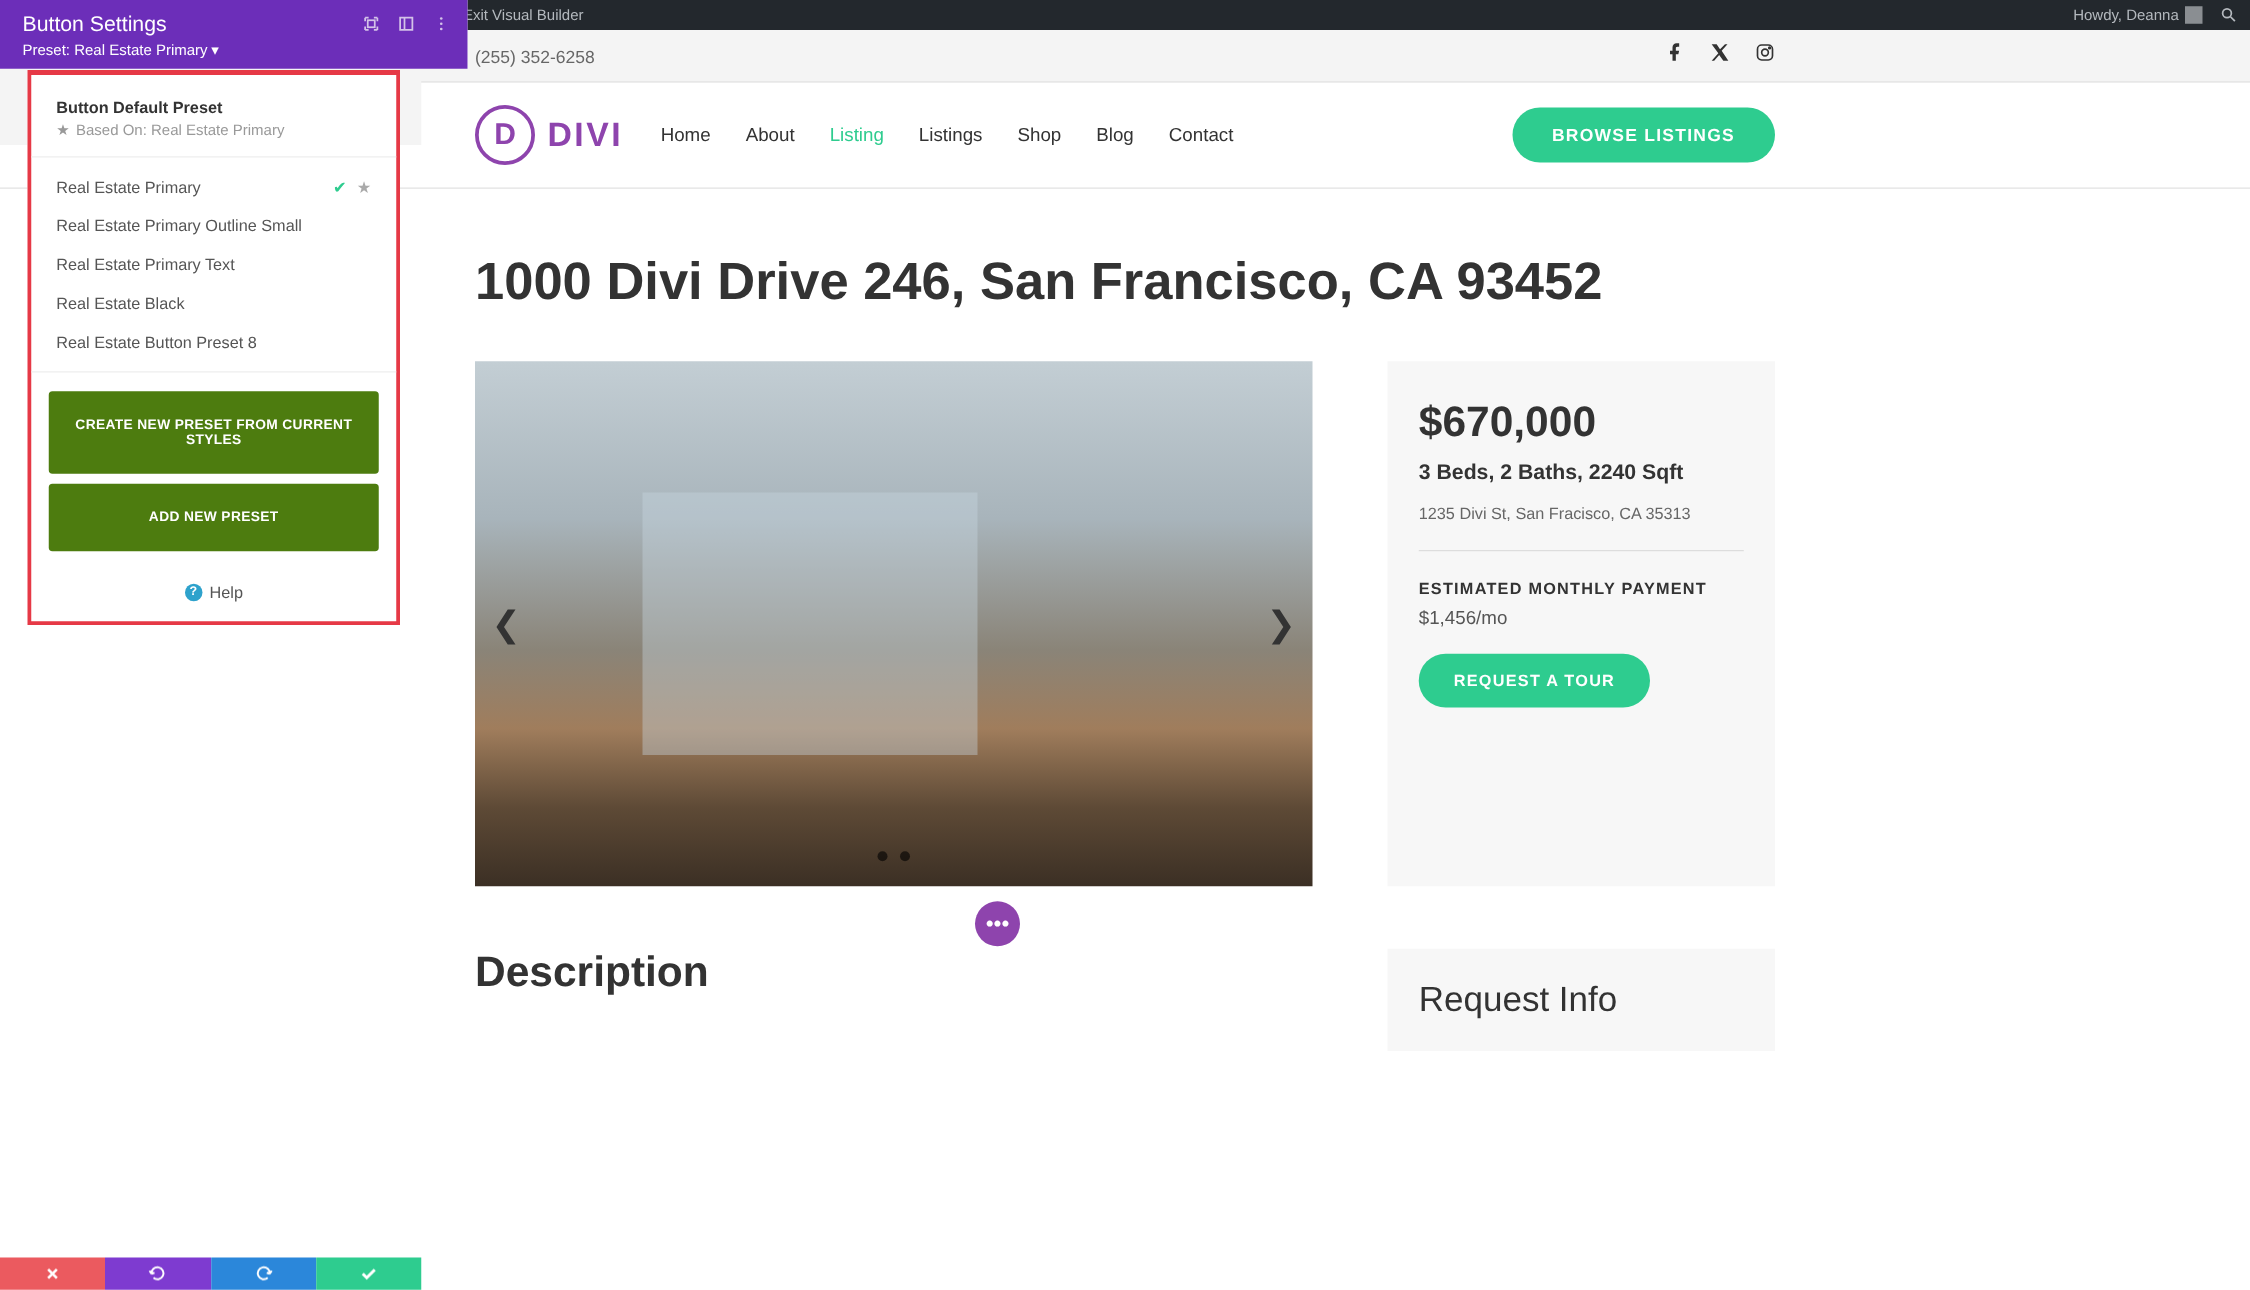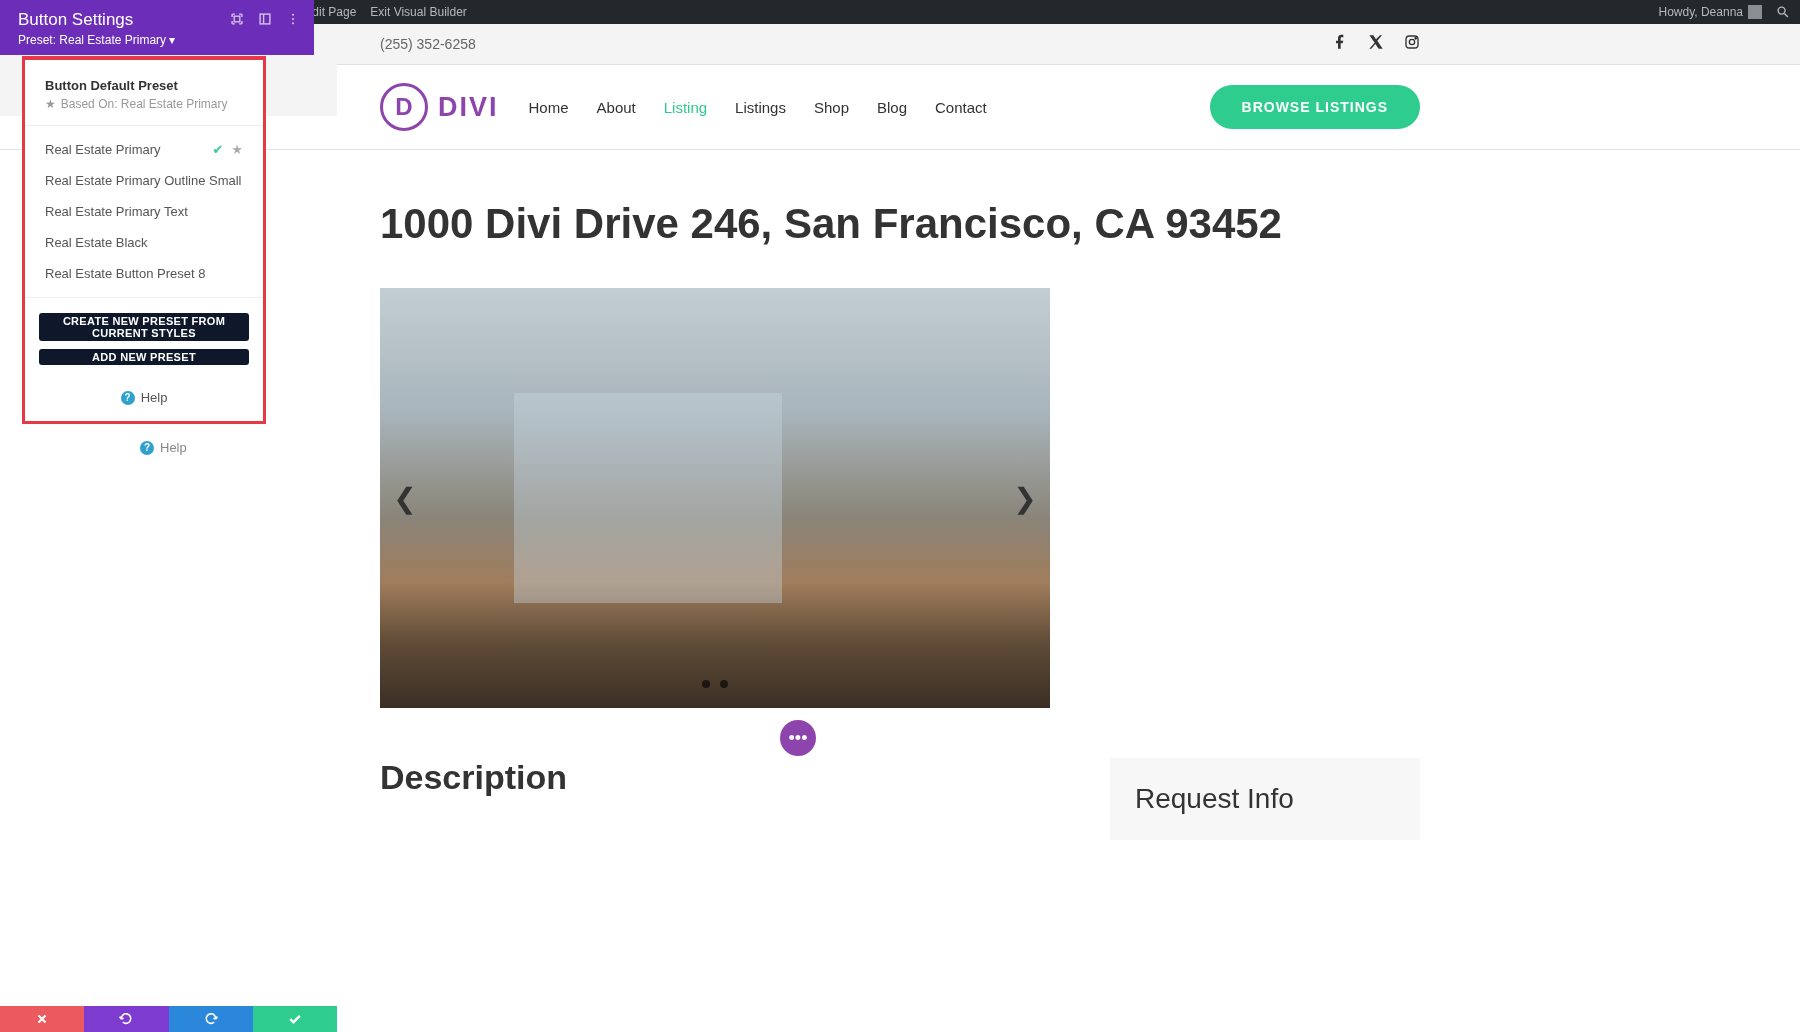--- a/index.html
+++ b/index.html
@@ -53,37 +53,37 @@
 .tour-btn { background: #2ecc8f; color: #fff; padding: 14px 28px; border-radius: 30px; font-size: 13px; font-weight: 700; letter-spacing: 1px; cursor: pointer; display: inline-block; }
 
 .section-row { display: grid; grid-template-columns: 1fr 310px; gap: 60px; margin-top: 50px; }
 .desc-title { font-size: 34px; font-weight: 700; color: #333; }
 .request-card { background: #f7f7f7; padding: 25px; }
 .request-title { font-size: 28px; font-weight: 400; color: #333; }
 
 .fab { position: absolute; width: 36px; height: 36px; border-radius: 50%; background: #8e44ad; color: #fff; display: flex; align-items: center; justify-content: center; font-size: 18px; cursor: pointer; top: 570px; left: 420px; }
 
 
-.settings-panel { position: absolute; top: 0; left: 0; width: 314px; background: #fff; z-index: 100; }
+.settings-panel { position: absolute; top: 0; left: 0; width: 374px; background: #fff; z-index: 100; }
 .panel-header { background: #6c2eb9; color: #fff; padding: 10px 18px 8px; position: relative; }
 .panel-title { font-size: 17px; font-weight: 500; }
 .panel-subtitle { font-size: 12px; margin-top: 3px; display: flex; align-items: center; gap: 3px; }
 .panel-header-icons { position: absolute; top: 12px; right: 14px; display: flex; gap: 14px; color: #d3c2e8;}
 .panel-header-icons svg { cursor:pointer; }
 
-.preset-dropdown { position: absolute; top: 56px; left: 22px; width: 244px; background: #fff; border: 3px solid #e63946; border-top-width:4px; z-index: 200; padding: 0; }
+.preset-dropdown { position: absolute; top: 56px; left: 22px; width: 298px; background: #fff; border: 3px solid #e63946; border-top-width:4px; z-index: 200; padding: 0; }
 .preset-section { padding: 18px 20px 14px; border-bottom: 1px solid #eee; }
 .preset-default-title { font-size: 13px; font-weight: 600; color: #333; margin-bottom: 4px; }
 .preset-based { font-size: 12px; color: #999; display: flex; align-items: center; gap: 5px; }
 .preset-list { padding: 8px 0; border-bottom: 1px solid #eee; }
 .preset-item { padding: 8px 20px; font-size: 13px; color: #555; font-weight: 500; cursor: pointer; display: flex; justify-content: space-between; align-items: center; }
 .preset-item-icons { display: flex; gap: 8px; color: #aaa; }
 .check-green { color: #2ecc8f; }
 .preset-actions { padding: 15px 14px; }
-.preset-action-btn { width: 100%; background: #0f172a; color: #fff; font-size: 11px; font-weight: 600; padding: 2px; text-align: center; cursor: pointer; margin-bottom: 8px; border-radius: 3px; letter-spacing: 0.3px;}
+.preset-action-btn { width: 100%; background: #4d7c0f; color: #fff; font-size: 11px; font-weight: 600; padding: 21px; text-align: center; cursor: pointer; margin-bottom: 8px; border-radius: 3px; letter-spacing: 0.3px;}
 .preset-action-btn:last-child { margin-bottom: 0; }
 .help-row { padding: 10px 0 16px; text-align: center; font-size: 13px; color: #555; display: flex; align-items: center; justify-content: center; gap: 6px; }
 .help-icon { width: 14px; height: 14px; background: #2ea2cc; color: #fff; border-radius: 50%; font-size: 10px; display: inline-flex; align-items: center; justify-content: center; font-weight: bold; }
 
 .behind-help { position: absolute; top: 440px; left: 140px; display: flex; align-items: center; gap: 6px; font-size: 13px; color: #888; z-index: 50; }
 .behind-help .help-icon{ flex-shrink:0;}
 
 .bottom-stripe { position: fixed; bottom: 0; left: 0; width: 337px; height: 26px; display: flex; z-index: 300; }
 .stripe-part { flex: 1; display: flex; align-items: center; justify-content: center; color: #fff; cursor: pointer; }
 .s-red { background: #eb5a5f; }
@@ -187,20 +187,28 @@
   <h1 class="page-title">1000 Divi Drive 246, San Francisco, CA 93452</h1>
   <div class="content-grid">
     <div class="gallery">
       <div class="gallery-arrow left">❮</div>
       <div class="gallery-arrow right">❯</div>
       <div class="gallery-dots">
         <span class="dot"></span>
         <span class="dot"></span>
       </div>
     </div>
+    <div class="info-card">
+      <div class="price">$670,000</div>
+      <div class="stats">3 Beds, 2 Baths, 2240 Sqft</div>
+      <div class="address">1235 Divi St, San Fracisco, CA 35313</div>
+      <div class="est-label">ESTIMATED MONTHLY PAYMENT</div>
+      <div class="est-value">$1,456/mo</div>
+      <div class="tour-btn">REQUEST A TOUR</div>
+    </div>
   </div>
   <div class="fab">•••</div>
   <div class="section-row">
     <h2 class="desc-title">Description</h2>
     <div class="request-card">
       <div class="request-title">Request Info</div>
     </div>
   </div>
 </div>
 

